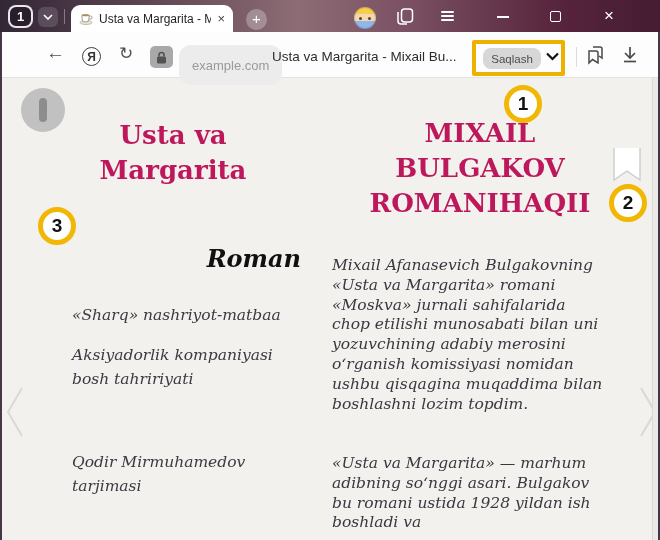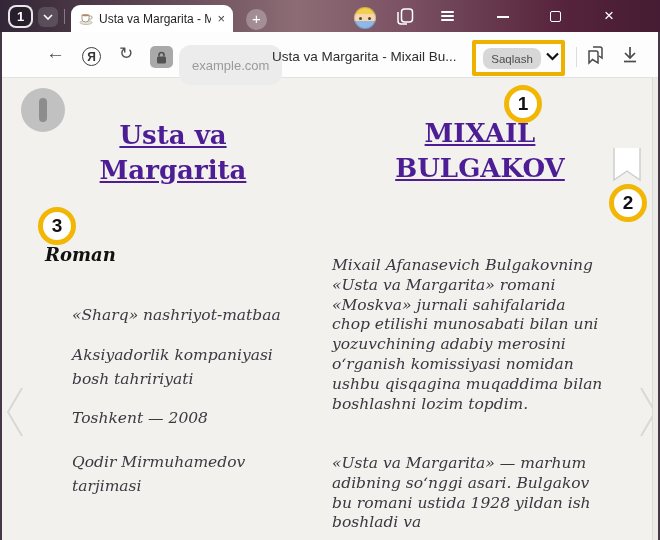--- a/index.html
+++ b/index.html
@@ -88,24 +88,24 @@
   .collections-btn{position:absolute;left:583px;top:13px;}
   .download-btn{position:absolute;left:617px;top:12px;}
 
   
   .page{
     position:absolute;left:2px;top:78px;width:651px;height:462px;background:#f2f1ed;overflow:hidden;
   }
   .scrollbar{position:absolute;right:2px;top:78px;bottom:0;width:5px;background:#eceae7;border-left:1px solid #dbd9d5;z-index:35;}
 
   .serif{font-family:"DejaVu Serif",serif;}
-  .col-title{font-size:26px;font-weight:bold;color:#4c1d95;line-height:35px;text-align:center;text-decoration:underline;}
+  .col-title{font-size:26px;font-weight:bold;color:#be185d;line-height:35px;text-align:center;}
   .left-col-title{position:absolute;left:43px;top:40px;width:256px;}
-  .left-subtitle{position:absolute;left:43px;top:166px;width:256px;text-align:left;
-    font-size:18px;font-weight:bold;font-style:italic;color:#111;}
+  .left-subtitle{position:absolute;left:43px;top:166px;width:256px;text-align:right;
+    font-size:24px;font-weight:bold;font-style:italic;color:#111;}
   .imprint-line{position:absolute;left:70px;width:238px;font-style:italic;font-size:15.5px;color:#3a3a42;line-height:24px;}
   .right-col-title{position:absolute;left:328px;top:38px;width:300px;}
   .body-para{position:absolute;left:330px;width:276px;font-style:italic;font-size:15.5px;color:#383840;line-height:19.8px;margin-top:8px;}
 
   
   .pause-btn{position:absolute;left:19px;top:10px;width:44px;height:44px;border-radius:50%;background:#c1c1c1;
     display:flex;align-items:center;justify-content:center;}
   .pause-bar{width:8px;height:24px;border-radius:4px;background:#8d8d8d;}
   .ann-circle{
     position:absolute;width:38px;height:38px;border-radius:50%;background:#fff;
@@ -209,26 +209,26 @@
   </svg>
 
   <div class="left-col-title serif col-title">
     <div>Usta va</div>
     <div>Margarita</div>
   </div>
   <div class="left-subtitle serif">Roman</div>
 
   <div class="imprint-line serif" style="top:225px">«Sharq» nashriyot-matbaa</div>
   <div class="imprint-line serif" style="top:265px">Aksiyadorlik kompaniyasi bosh tahririyati</div>
-  <div class="imprint-line serif" style="top:328px">Toshkent — 2008</div>
   <div class="imprint-line serif" style="top:372px">Qodir Mirmuhamedov tarjimasi</div>
 
   <div class="right-col-title serif col-title">
     <div>MIXAIL</div>
     <div>BULGAKOV</div>
+    <div>ROMANIHAQII</div>
   </div>
   <div class="body-para serif" style="top:170px">Mixail Afanasevich Bulgakovning «Usta va Margarita» romani «Moskva» jurnali sahifalarida chop etilishi munosabati bilan uni yozuvchining adabiy merosini o‘rganish komissiyasi nomidan ushbu qisqagina muqaddima bilan boshlashni lozim topdim.</div>
   <div class="body-para serif" style="top:368px">«Usta va Margarita» — marhum adibning so‘nggi asari. Bulgakov bu romani ustida 1928 yildan ish boshladi va</div>
 
   <svg class="carousel prev" width="22" height="56" viewBox="0 0 22 56">
     <polyline points="18,4 4,28 18,52" fill="none" stroke="#d8d8d8" stroke-width="2"></polyline>
   </svg>
   <svg class="carousel next" width="22" height="56" viewBox="0 0 22 56">
     <polyline points="4,4 18,28 4,52" fill="none" stroke="#d8d8d8" stroke-width="2"></polyline>
   </svg>

